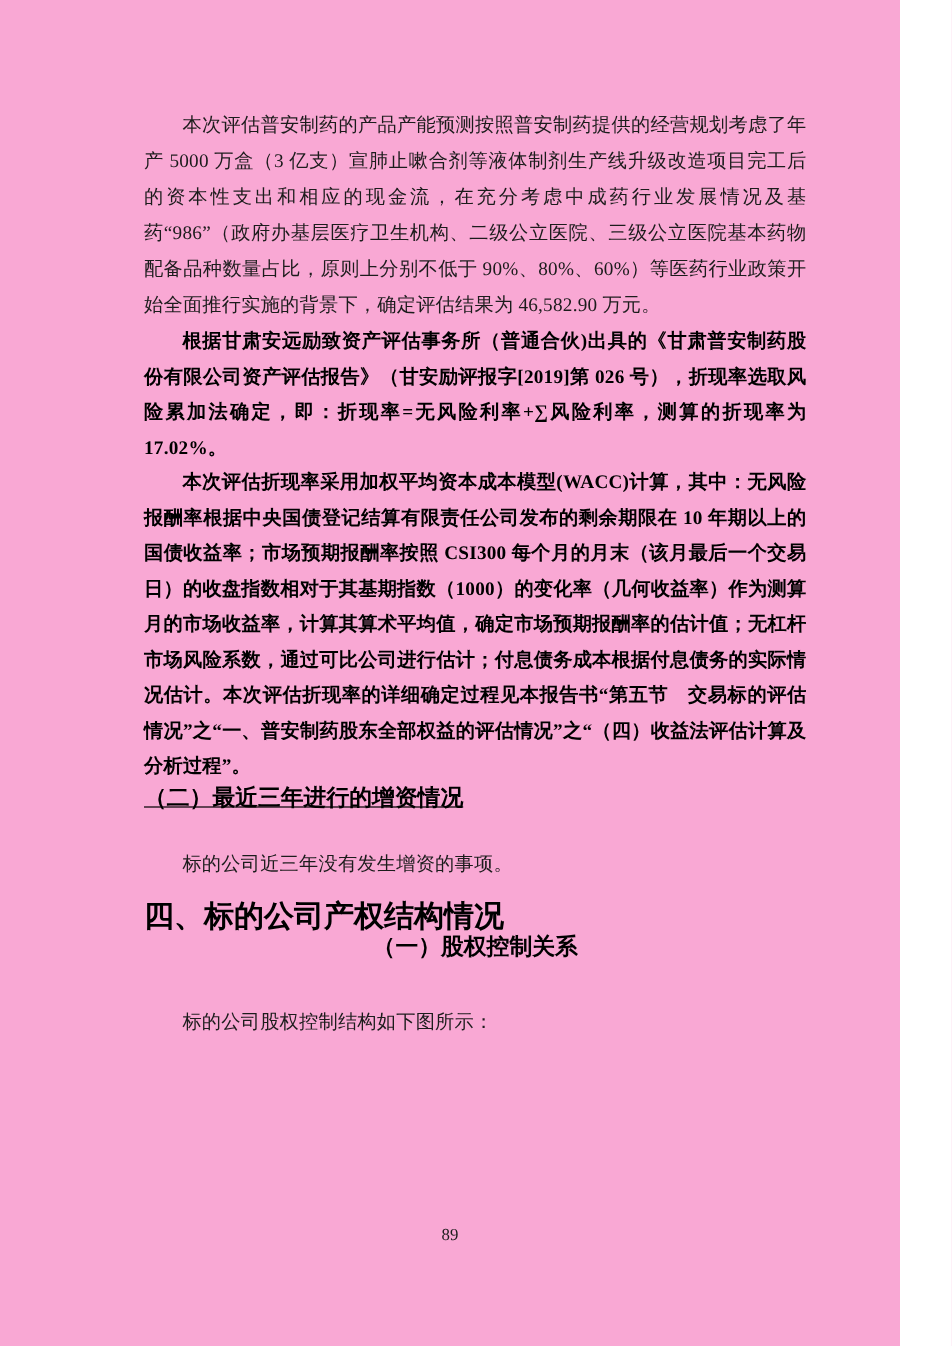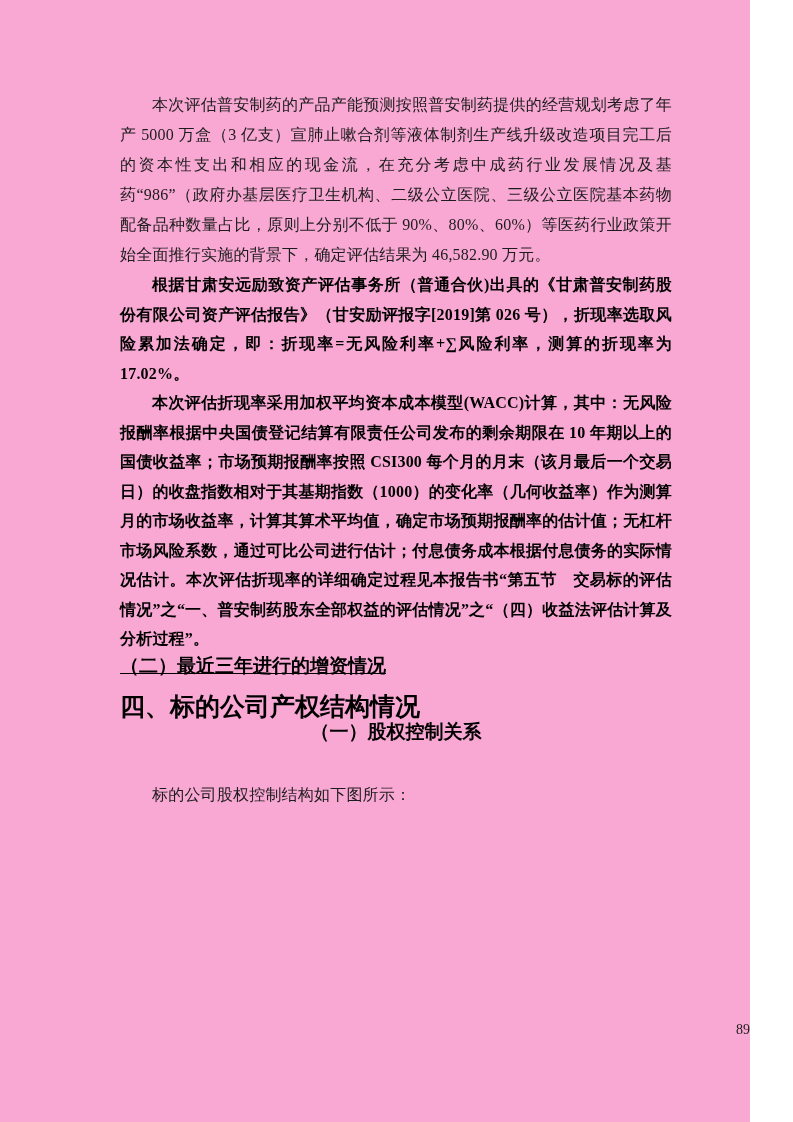--- a/index.html
+++ b/index.html
@@ -55,40 +55,41 @@
     line-height: 28px;
     font-weight: 700;
     color: #000000;
   }
   p.equity-intro { margin-top: 36px; }
   .page-number {
     position: absolute;
     left: 0;
     right: 0;
     top: 1022px;
-    text-align: right;
+    text-align: center;
     font-size: 14px;
     color: #1c1c1c;
     font-family: "Liberation Serif", "DejaVu Serif", serif;
   }
 </style>
 </head>
 <body>
 
 <div class="page">
   <div class="content">
 
     <p class="body-text">本次评估普安制药的产品产能预测按照普安制药提供的经营规划考虑了年产 5000 万盒（3 亿支）宣肺止嗽合剂等液体制剂生产线升级改造项目完工后的资本性支出和相应的现金流，在充分考虑中成药行业发展情况及基药“986”（政府办基层医疗卫生机构、二级公立医院、三级公立医院基本药物配备品种数量占比，原则上分别不低于 90%、80%、60%）等医药行业政策开始全面推行实施的背景下，确定评估结果为 46,582.90 万元。</p>
 
     <p class="body-text bold-para para-basis">根据甘肃安远励致资产评估事务所（普通合伙)出具的《甘肃普安制药股份有限公司资产评估报告》（甘安励评报字[2019]第 026 号），折现率选取风险累加法确定，即：折现率=无风险利率+∑风险利率，测算的折现率为 17.02%。</p>
 
     <p class="body-text bold-para para-wacc">本次评估折现率采用加权平均资本成本模型(WACC)计算，其中：无风险报酬率根据中央国债登记结算有限责任公司发布的剩余期限在 10 年期以上的国债收益率；市场预期报酬率按照 CSI300 每个月的月末（该月最后一个交易日）的收盘指数相对于其基期指数（1000）的变化率（几何收益率）作为测算月的市场收益率，计算其算术平均值，确定市场预期报酬率的估计值；无杠杆市场风险系数，通过可比公司进行估计；付息债务成本根据付息债务的实际情况估计。本次评估折现率的详细确定过程见本报告书“第五节　交易标的评估情况”之“一、普安制药股东全部权益的评估情况”之“（四）收益法评估计算及分析过程”。</p>
 
     <h3 class="heading-l2 heading-capital-increase">（二）最近三年进行的增资情况</h3>
 
+    <p class="body-text single-line">标的公司近三年没有发生增资的事项。</p>
 
     <h2 class="heading-l1">四、标的公司产权结构情况</h2>
 
     <h3 class="heading-l2 heading-equity-control">（一）股权控制关系</h3>
 
     <p class="body-text equity-intro">标的公司股权控制结构如下图所示：</p>
 
   </div>
 
   <div class="page-number">89</div>

